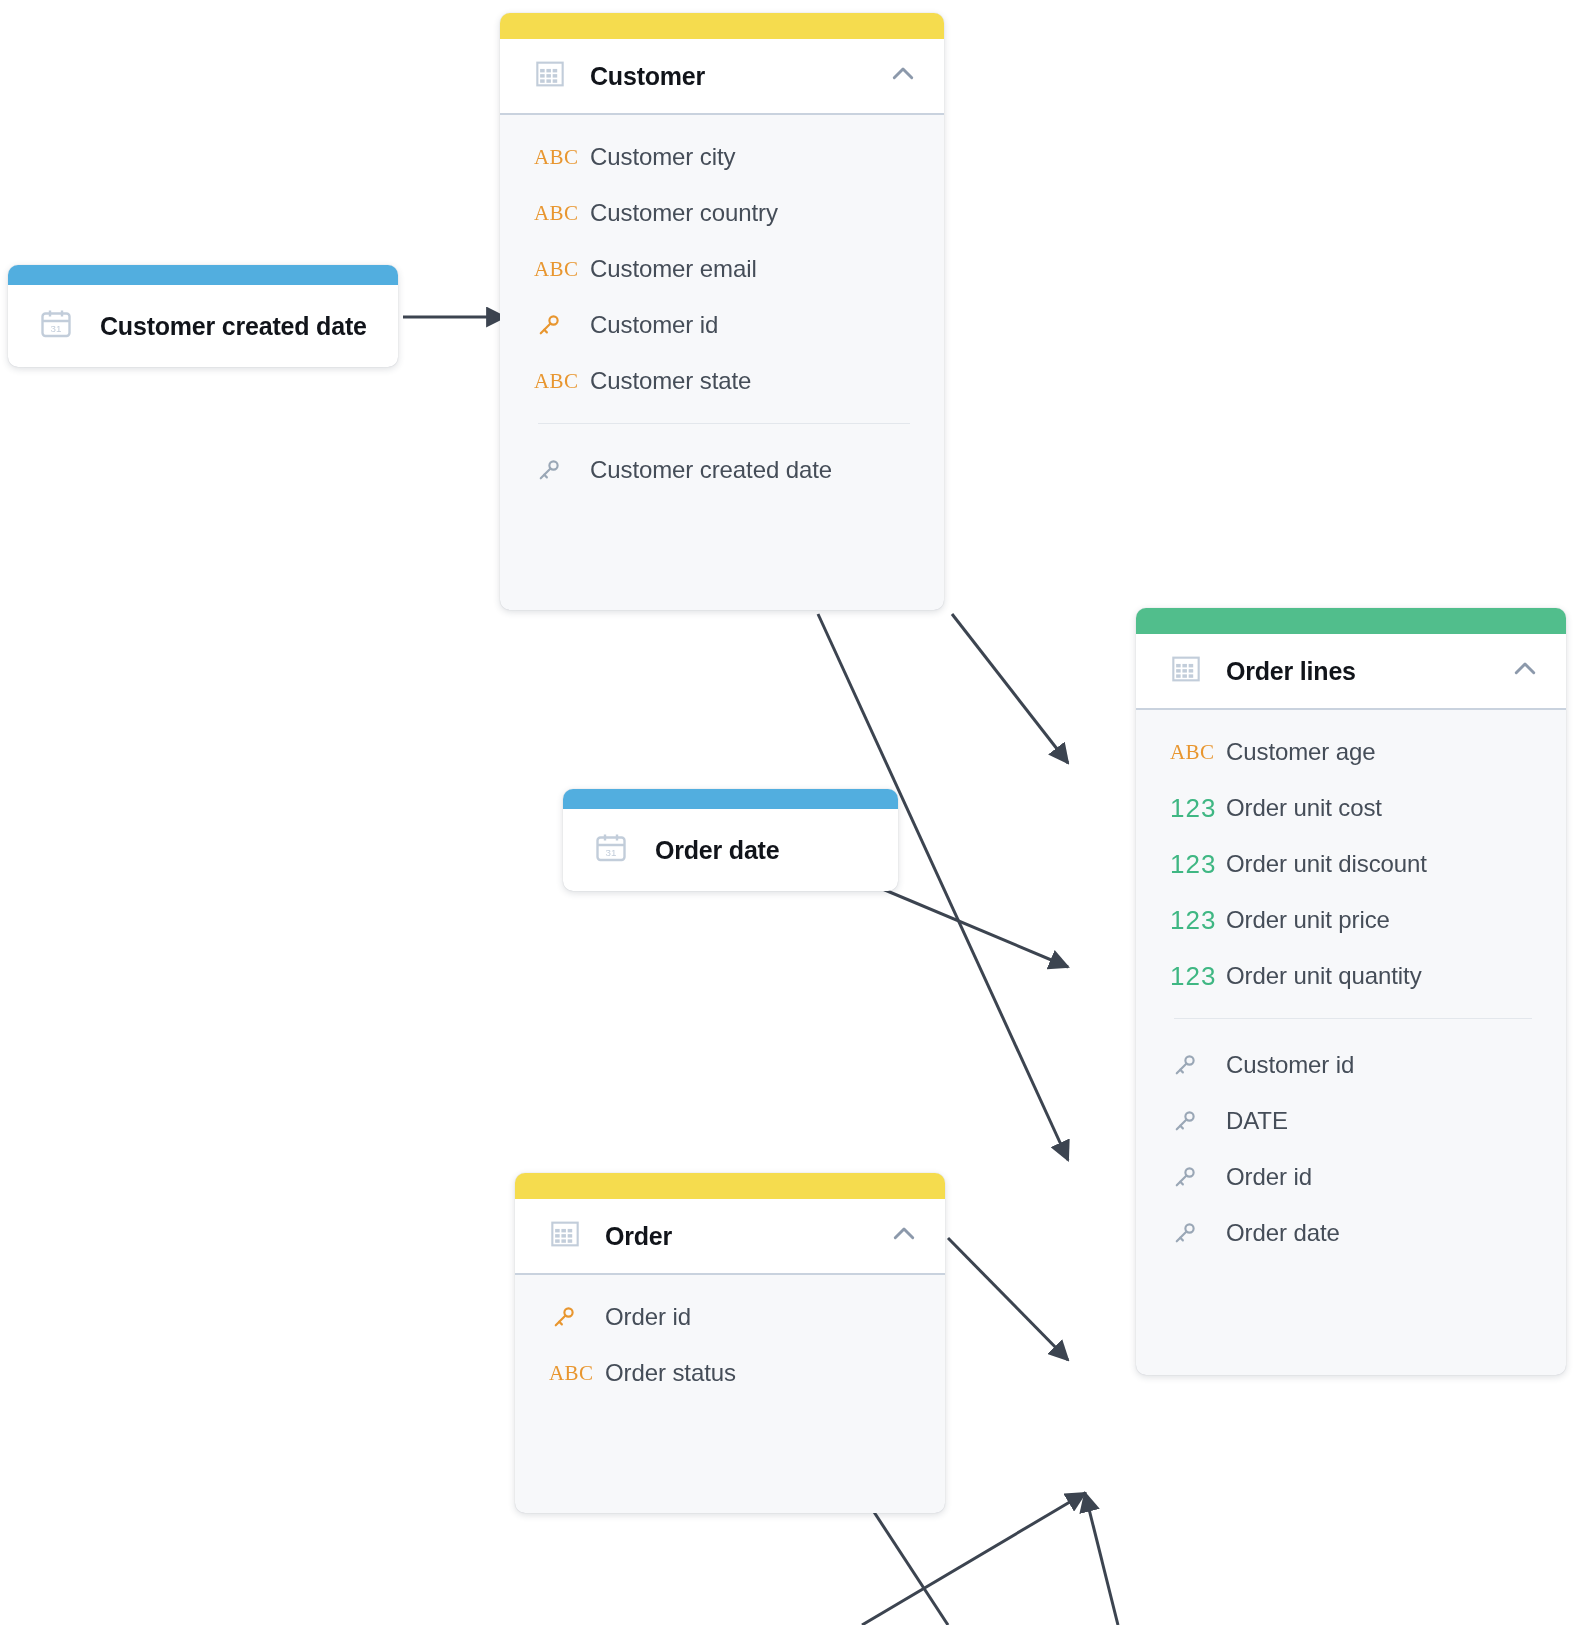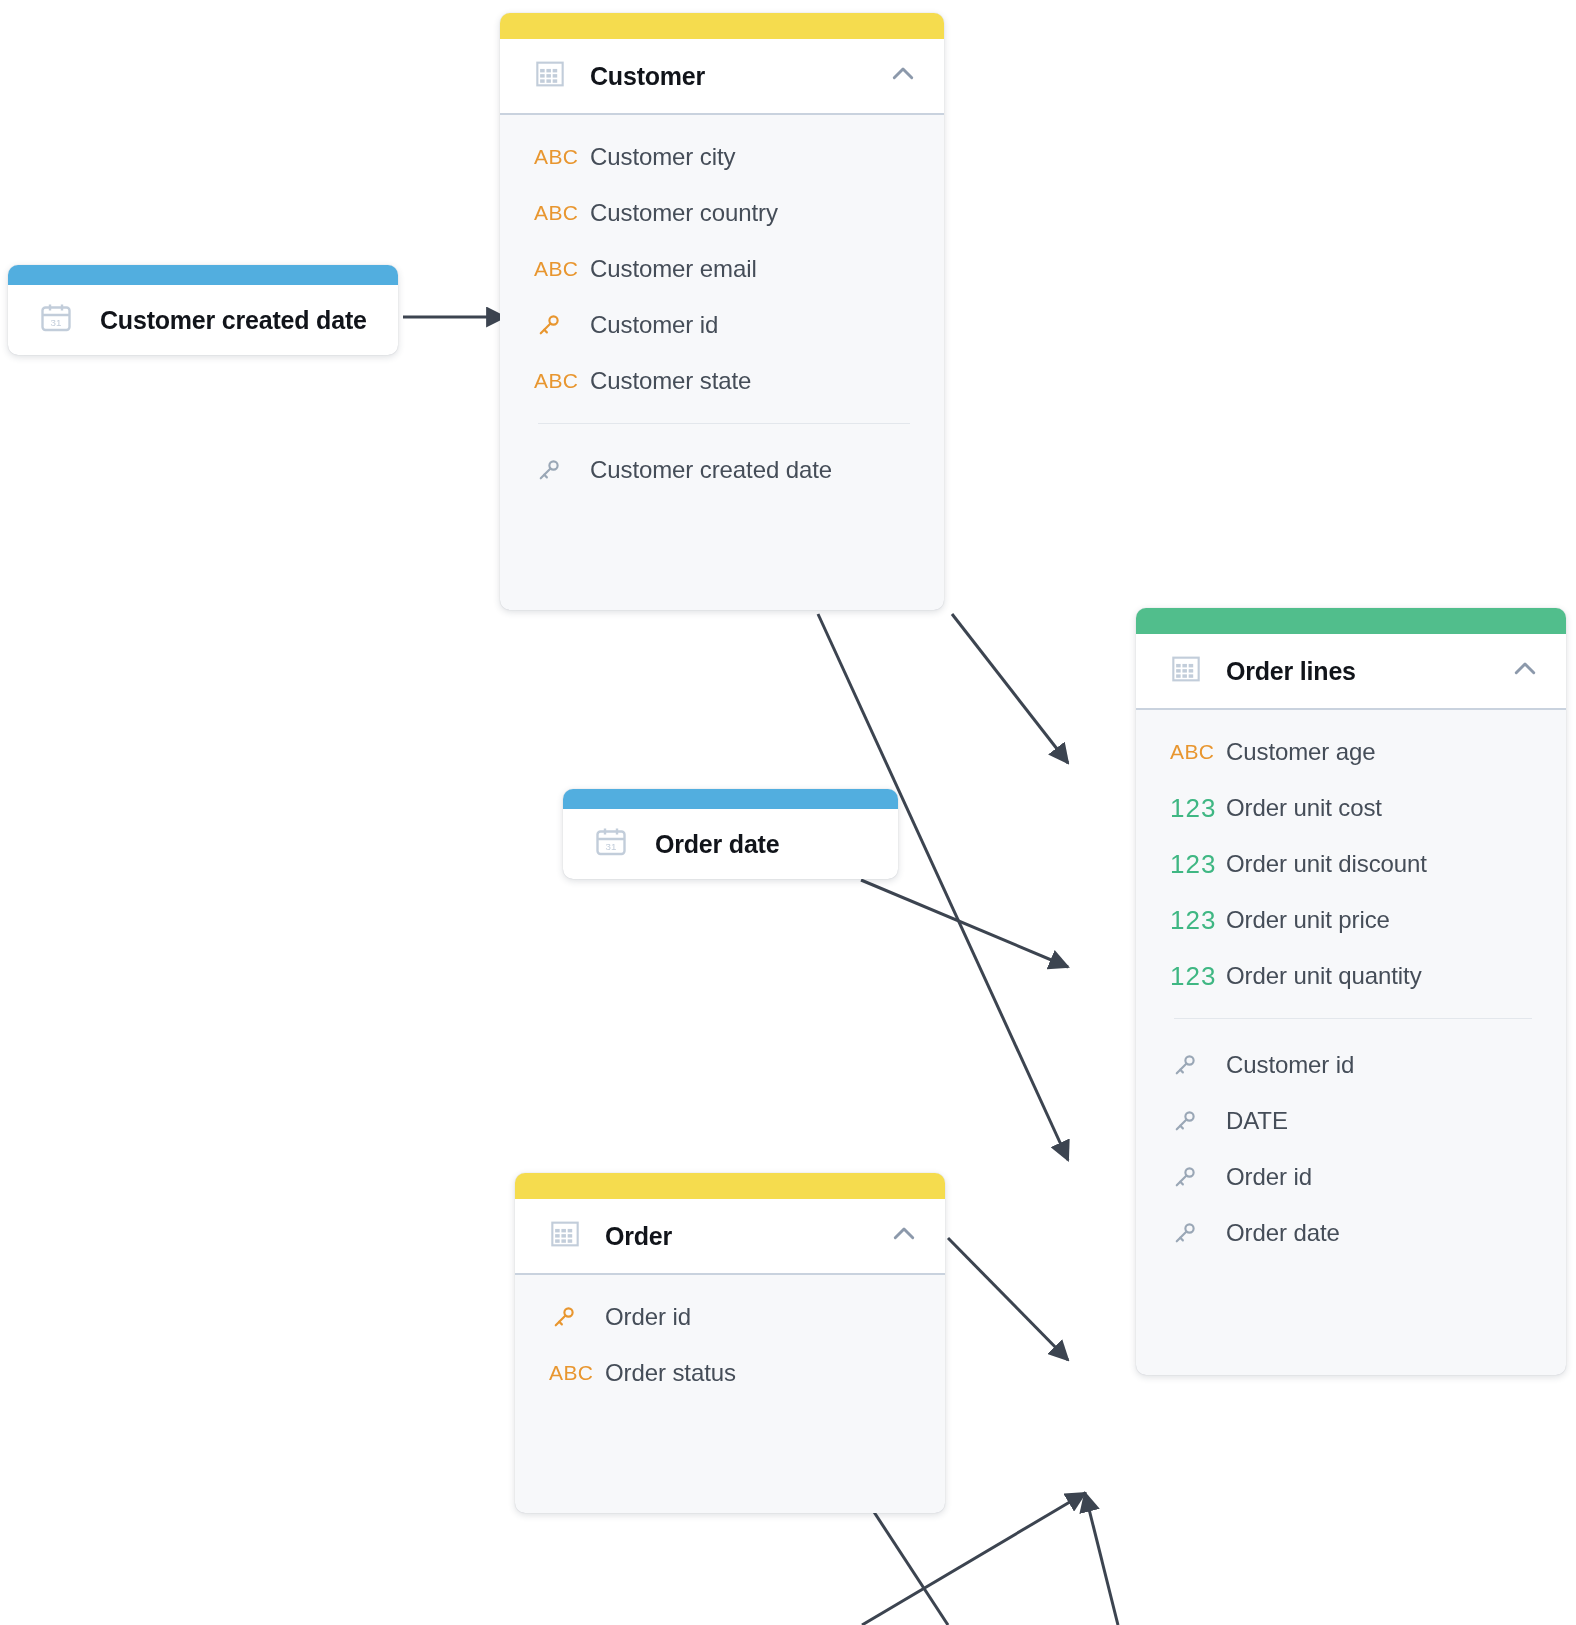--- a/index.html
+++ b/index.html
@@ -69,21 +69,21 @@
   }
   .field .flabel {
     font-size: 24px;
     color: #454d58;
     white-space: nowrap;
     letter-spacing: -0.1px;
   }
   .type-abc {
     font-size: 21px;
     color: #e8962f;
-    font-family: Liberation Sans, sans-serif;
+    font-family: Liberation Serif, serif;
     letter-spacing: 0.4px;
   }
   .type-123 {
     font-size: 26px;
     color: #3fb783;
     letter-spacing: 1px;
   }
   .divider {
     height: 1px;
     background: #e3e7ec;
@@ -95,21 +95,21 @@
     position: absolute;
     background: #ffffff;
     border-radius: 10px;
     box-shadow: 0 2px 7px rgba(40,50,70,0.16), 0 0 1px rgba(40,50,70,0.25);
     overflow: hidden;
   }
   .pill-accent { height: 20px; width: 100%; }
   .pill-body {
     display: flex;
     align-items: center;
-    height: 70px;
+    height: 82px;
     padding: 0 26px 0 30px;
   }
   .pill-body .cal { margin-right: 26px; flex: 0 0 auto; }
   .pill-title {
     font-size: 25px;
     font-weight: bold;
     color: #11141a;
     letter-spacing: -0.2px;
     white-space: nowrap;
   }

